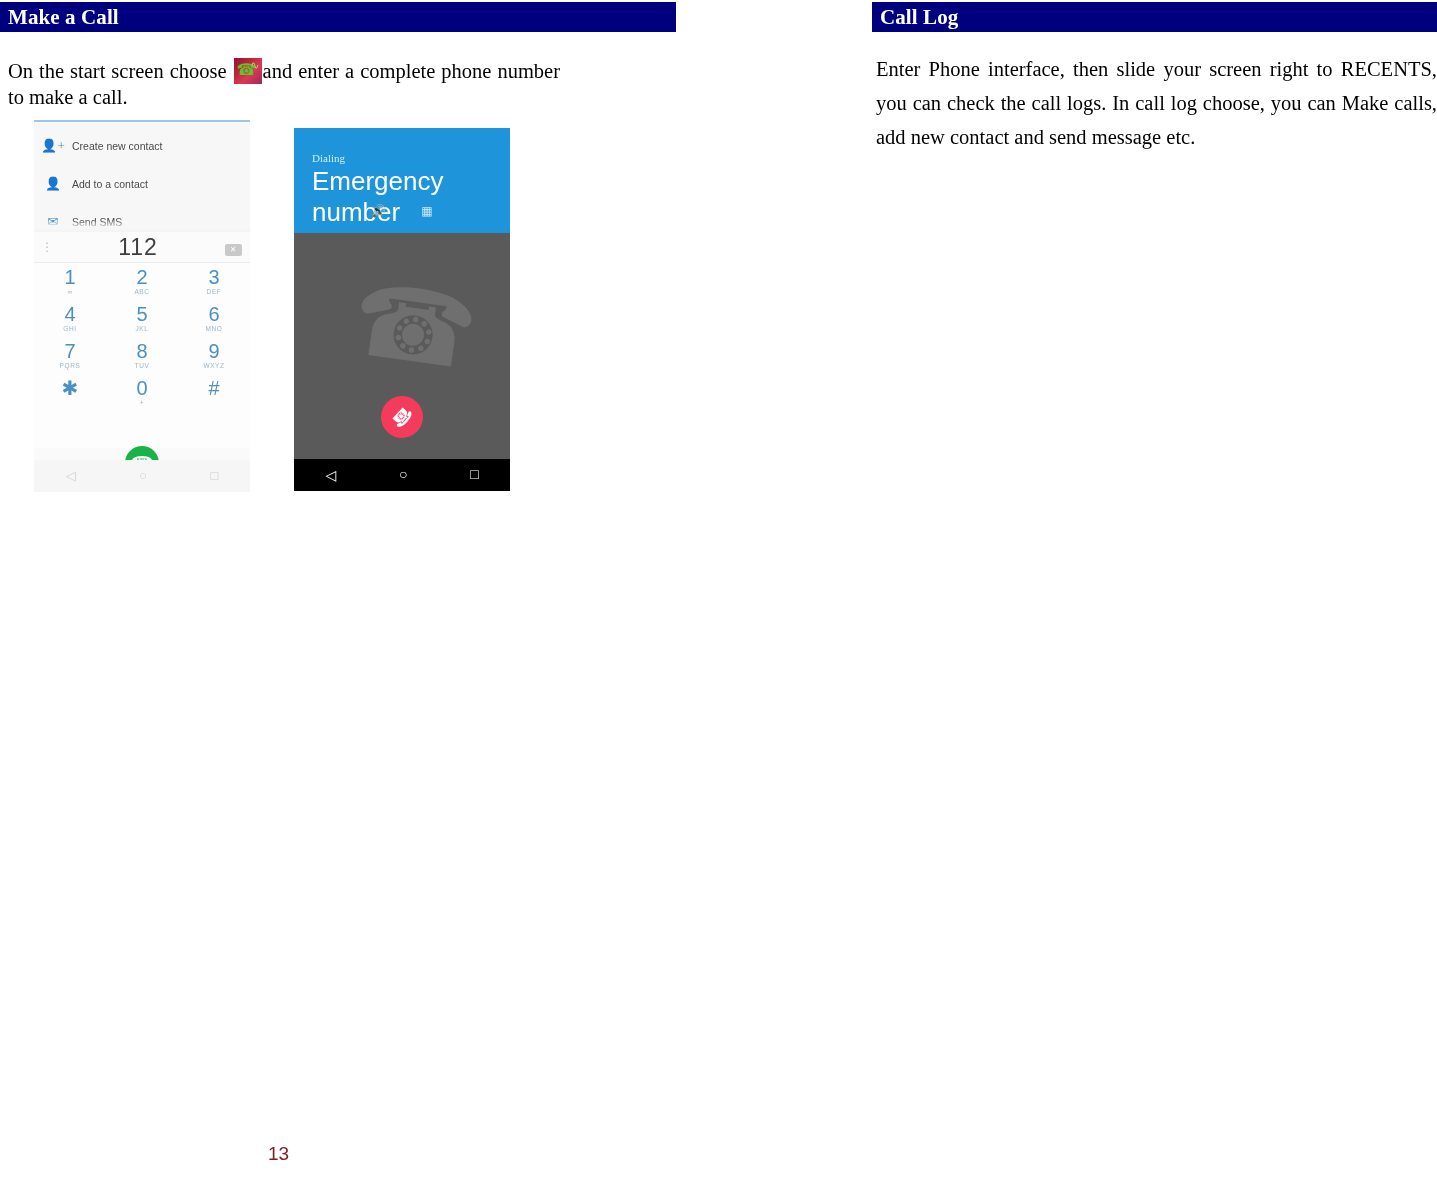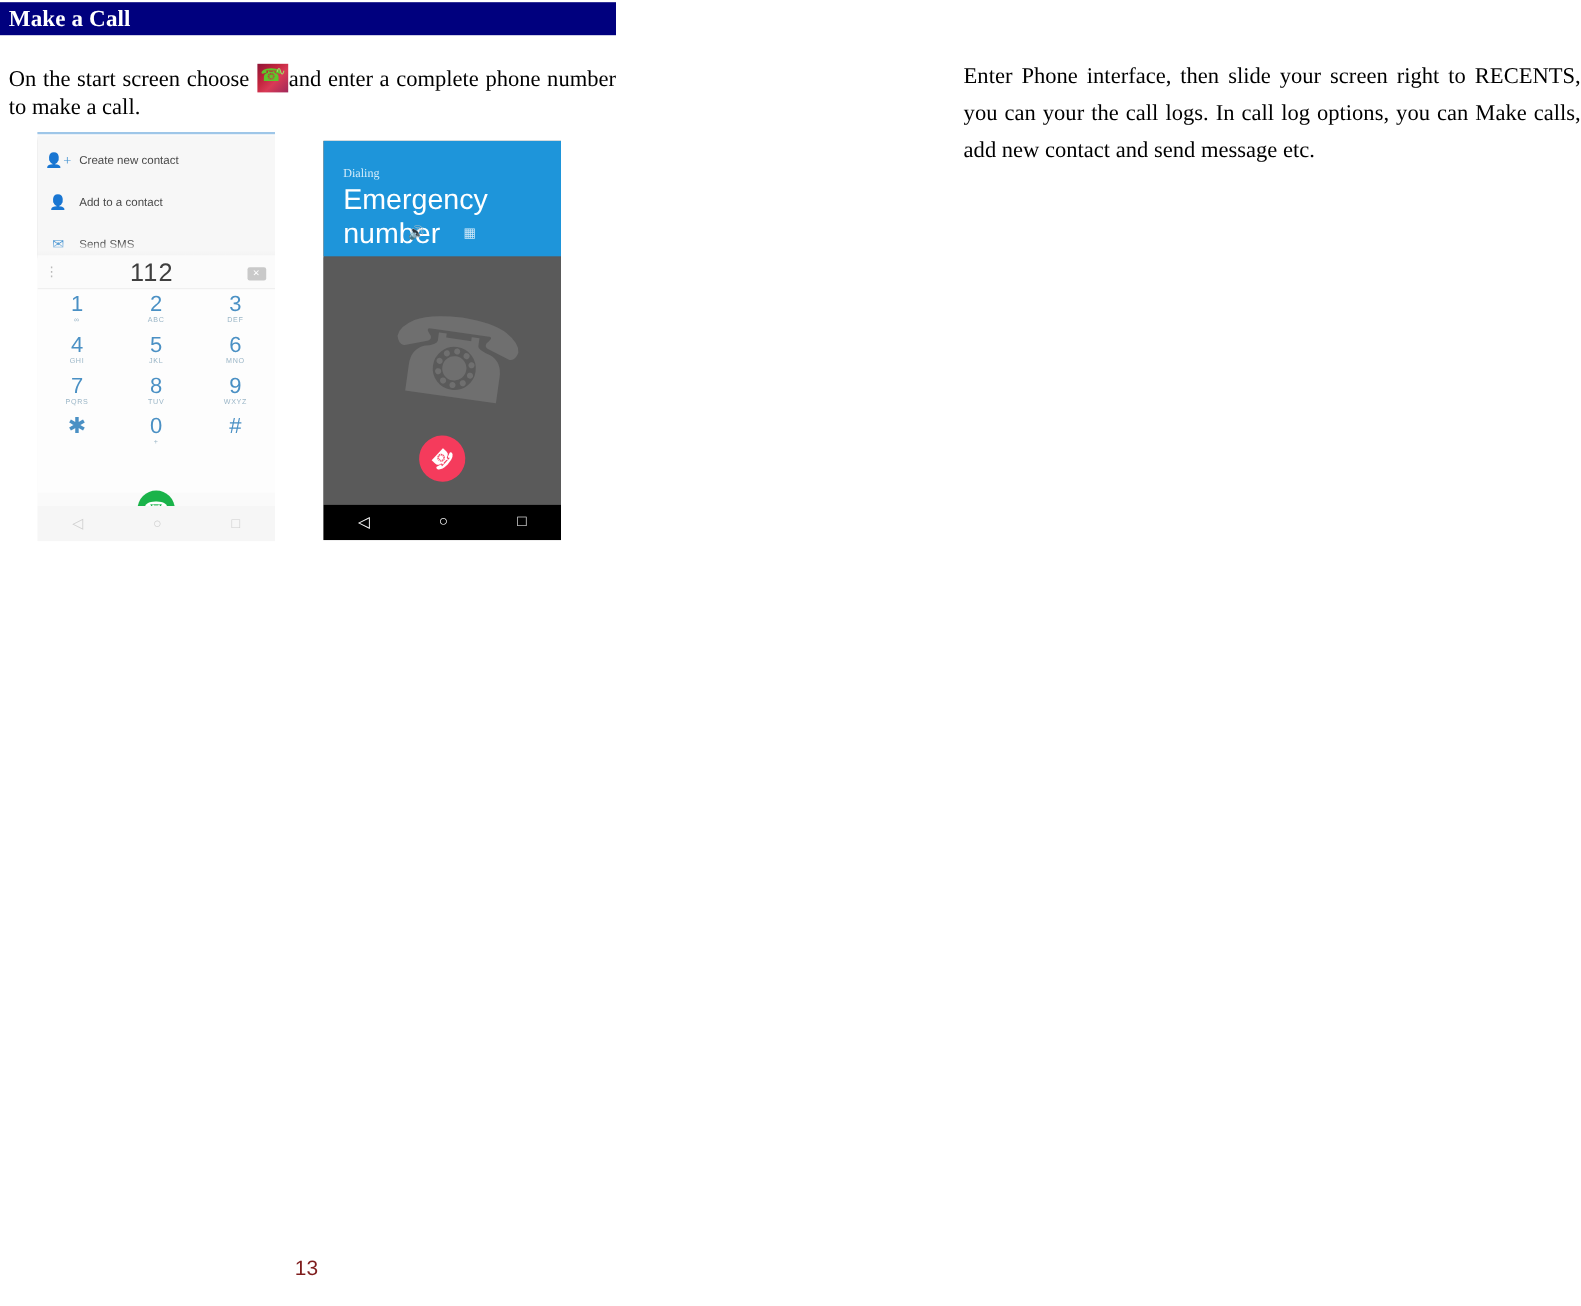--- a/index.html
+++ b/index.html
@@ -23,21 +23,21 @@
   }
   .section-bar .title{
     color:#ffffff;
     font-family:"Liberation Serif", serif;
     font-weight:bold;
     font-size:21px;
     line-height:21px;
     padding-left:8px;
     letter-spacing:0.1px;
   }
-  #bar-left{left:0;top:2px;width:560px;}
+  #bar-left{left:0;top:2px;width:676px;}
   #bar-right{left:172px;top:2px;width:565px;}
 
   
   .para{
     position:absolute;
     font-family:"Liberation Serif", serif;
     font-size:20.5px;
     color:#000;
     text-align:justify;
     text-justify:inter-word;
@@ -232,16 +232,19 @@
       <span>○</span>
       <span>□</span>
     </div>
   </div>
 
   <div class="pagenum" id="pn-left">13</div>
 </div>
 
 <div class="page page-right">
 
-
-  <div class="para" id="para-right">Enter Phone interface, then slide your screen right to RECENTS, you can your the call logs. In call log options, you can Make calls, add new contact and send message etc.</div>
+  <div class="section-bar" id="bar-right">
+    <span class="title">Call Log</span>
+  </div>
+
+  <div class="para" id="para-right">Enter Phone interface, then slide your screen right to RECENTS, you can check the call logs. In call log choose, you can Make calls, add new contact and send message etc.</div>
 
 </div>
 
 </body></html>

